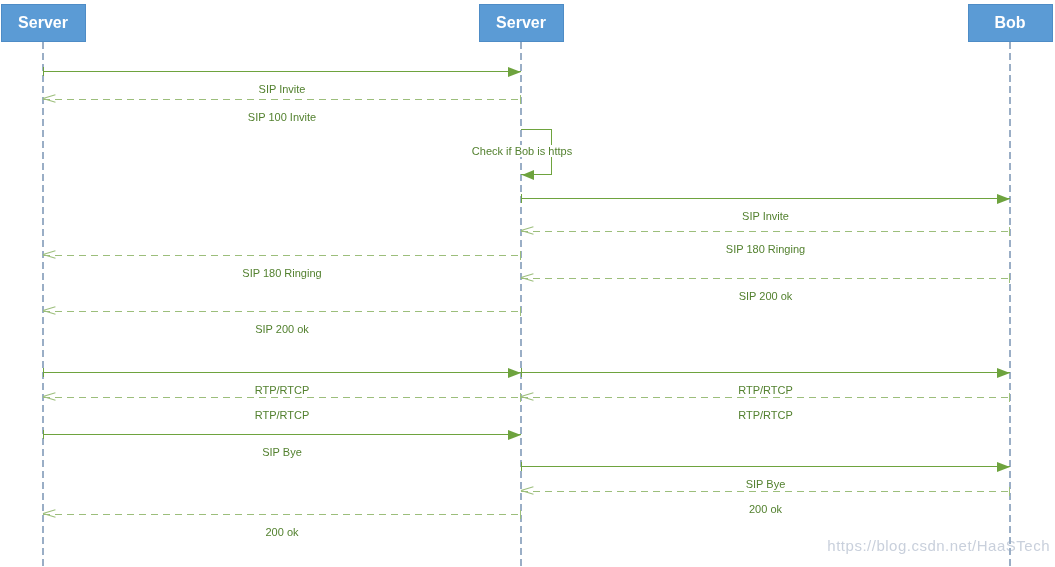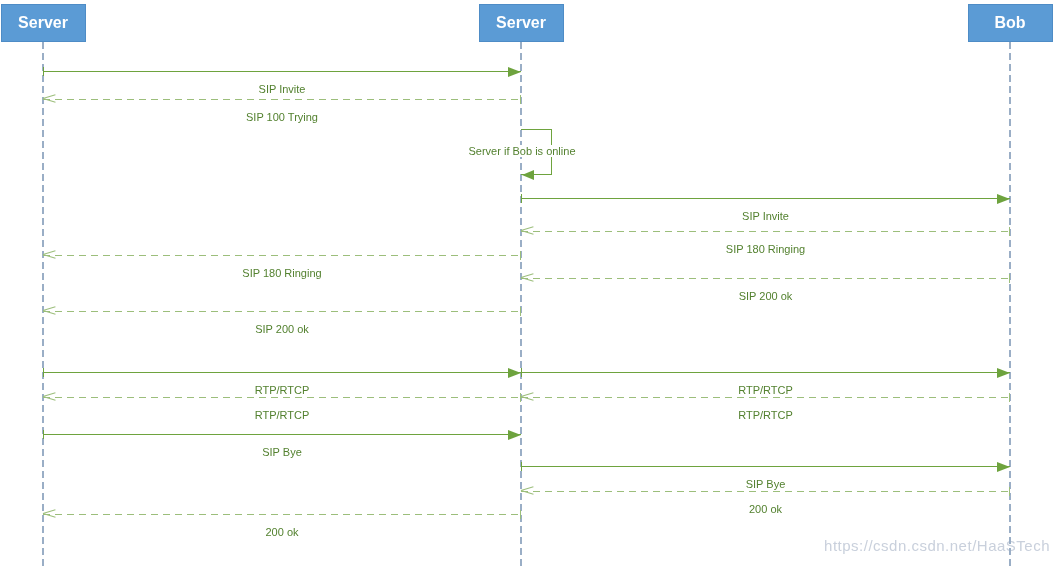--- a/index.html
+++ b/index.html
@@ -53,21 +53,21 @@
     padding:0 3px;white-space:nowrap;font-size:11px;color:var(--label);}
   .watermark{
     position:absolute;right:5px;top:537px;font-size:15px;color:var(--wm);
     letter-spacing:0.5px;
   }
 </style>
 </head>
 <body>
 
 <div id="canvas">
-  <div class="watermark">https://csdn.csdn.net/HaaSTech</div>
+  <div class="watermark">https://blog.csdn.net/HaaSTech</div>
   <div id="layers">
       <div class="lifeline" style="left: 42.4px;"></div>
       <div class="lifeline" style="left: 520.4px;"></div>
       <div class="lifeline" style="left: 1009.4px;"></div>
       <div class="actor-box" style="left: 0.5px;">
         <span>Server</span>
       </div>
       <div class="actor-box" style="left: 478.5px;">
         <span>Server</span>
       </div>
@@ -80,26 +80,26 @@
         <div class="arrow-fill arrow-right" style="right: 0px;"></div>
         <div class="msg-label">SIP Invite</div>
       </div>
       <div class="msg" style="left: 43px; top: 99px; width: 478px;">
         <div class="line dashed"></div>
         <div class="tick dashed-tick" style="right: 0px;"></div>
         <div class="openarrow oa-left" style="left: 0px;">
           <div class="oa-line oa-up"></div>
           <div class="oa-line oa-dn"></div>
         </div>
-        <div class="msg-label">SIP 100 Trying</div>
+        <div class="msg-label">SIP 100 Invite</div>
       </div>
       <div class="selfmsg" style="left: 521px; top: 129px; width: 31px; height: 46px;">
         <div class="arrow-fill"></div>
       </div>
-      <div class="self-label" style="left: 522px; top: 151px;">Server if Bob is online</div>
+      <div class="self-label" style="left: 522px; top: 151px;">Check if Bob is https</div>
       <div class="msg" style="left: 521px; top: 198px; width: 489px;">
         <div class="line solid"></div>
         <div class="tick solid-tick" style="left: 0px;"></div>
         <div class="arrow-fill arrow-right" style="right: 0px;"></div>
         <div class="msg-label">SIP Invite</div>
       </div>
       <div class="msg" style="left: 521px; top: 231px; width: 489px;">
         <div class="line dashed"></div>
         <div class="tick dashed-tick" style="right: 0px;"></div>
         <div class="openarrow oa-left" style="left: 0px;">

